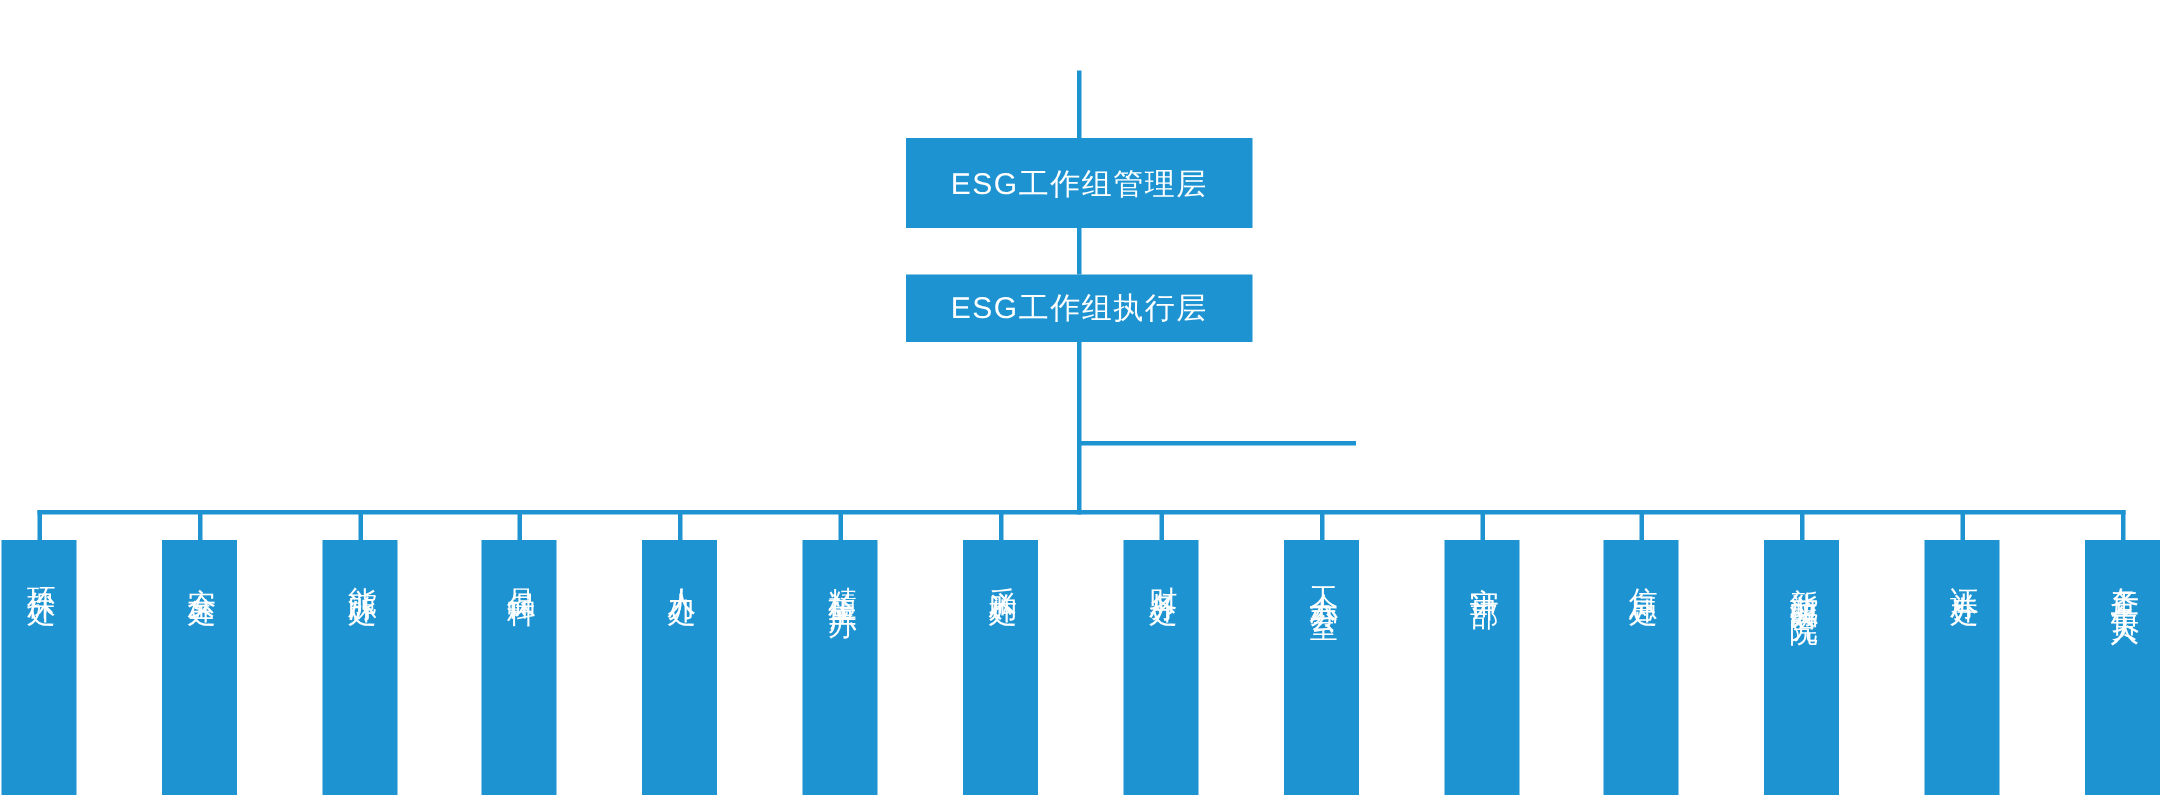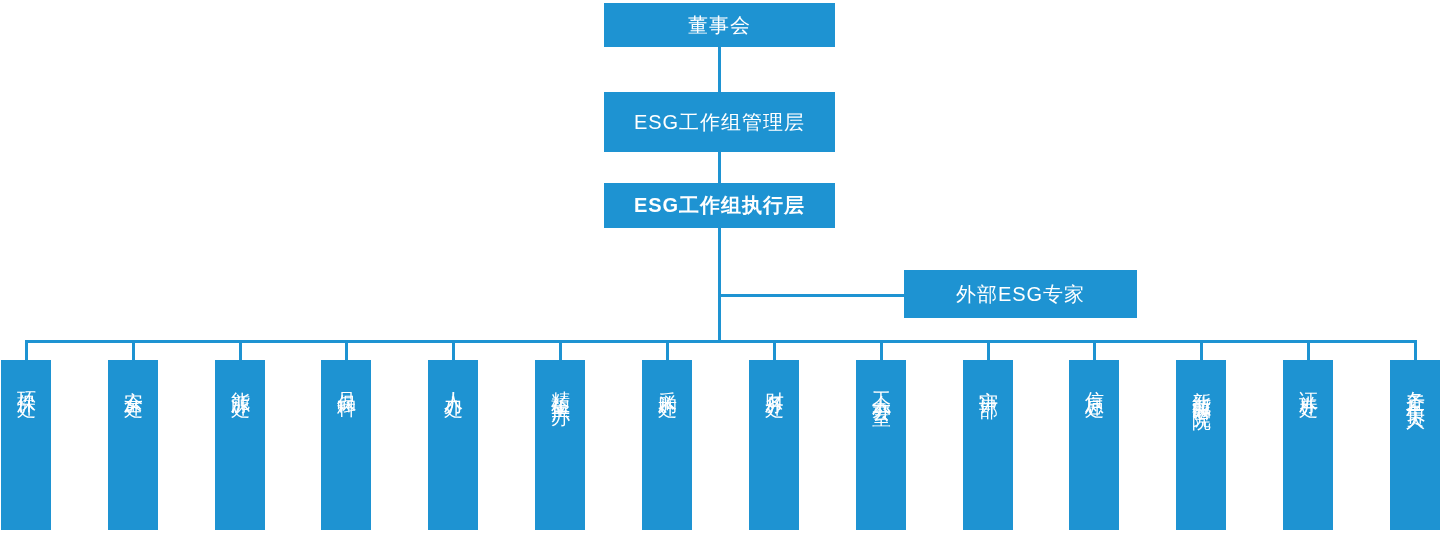--- a/index.html
+++ b/index.html
@@ -41,35 +41,29 @@
   .line{position:absolute;background:var(--connector-blue,#1E93D2);}
   .line.v{width:3px;}
   .line.h{height:3px;}
   .stub{top:340px;height:20px;}
 </style>
 </head>
 <body>
 
 <div class="stage">
 
-  <div class="hbox" style="left:604px;top:3px;width:231px;height:44px;">
-    <span>董事会</span>
-  </div>
 
   <div class="hbox" style="left:604px;top:92px;width:231px;height:60px;">
     <span>ESG工作组管理层</span>
   </div>
 
-  <div class="hbox" style="left:604px;top:183px;width:231px;height:45px;font-weight:bold;">
+  <div class="hbox" style="left:604px;top:183px;width:231px;height:45px;">
     <span>ESG工作组执行层</span>
   </div>
 
-  <div class="hbox" style="left:904px;top:270px;width:233px;height:48px;">
-    <span>外部ESG专家</span>
-  </div>
 
   <div class="line v" style="left:718px;top:47px;height:45px;"></div>
   <div class="line v" style="left:718px;top:137px;height:46px;"></div>
   <div class="line v" style="left:718px;top:228px;height:115px;"></div>
   <div class="line h" style="left:718px;top:294px;width:186px;"></div>
   <div class="line h" style="left:25px;top:340px;width:1392px;"></div>
 
   <div class="line v stub" style="left:25px;"></div>
   <div class="line v stub" style="left:132px;"></div>
   <div class="line v stub" style="left:239px;"></div>

